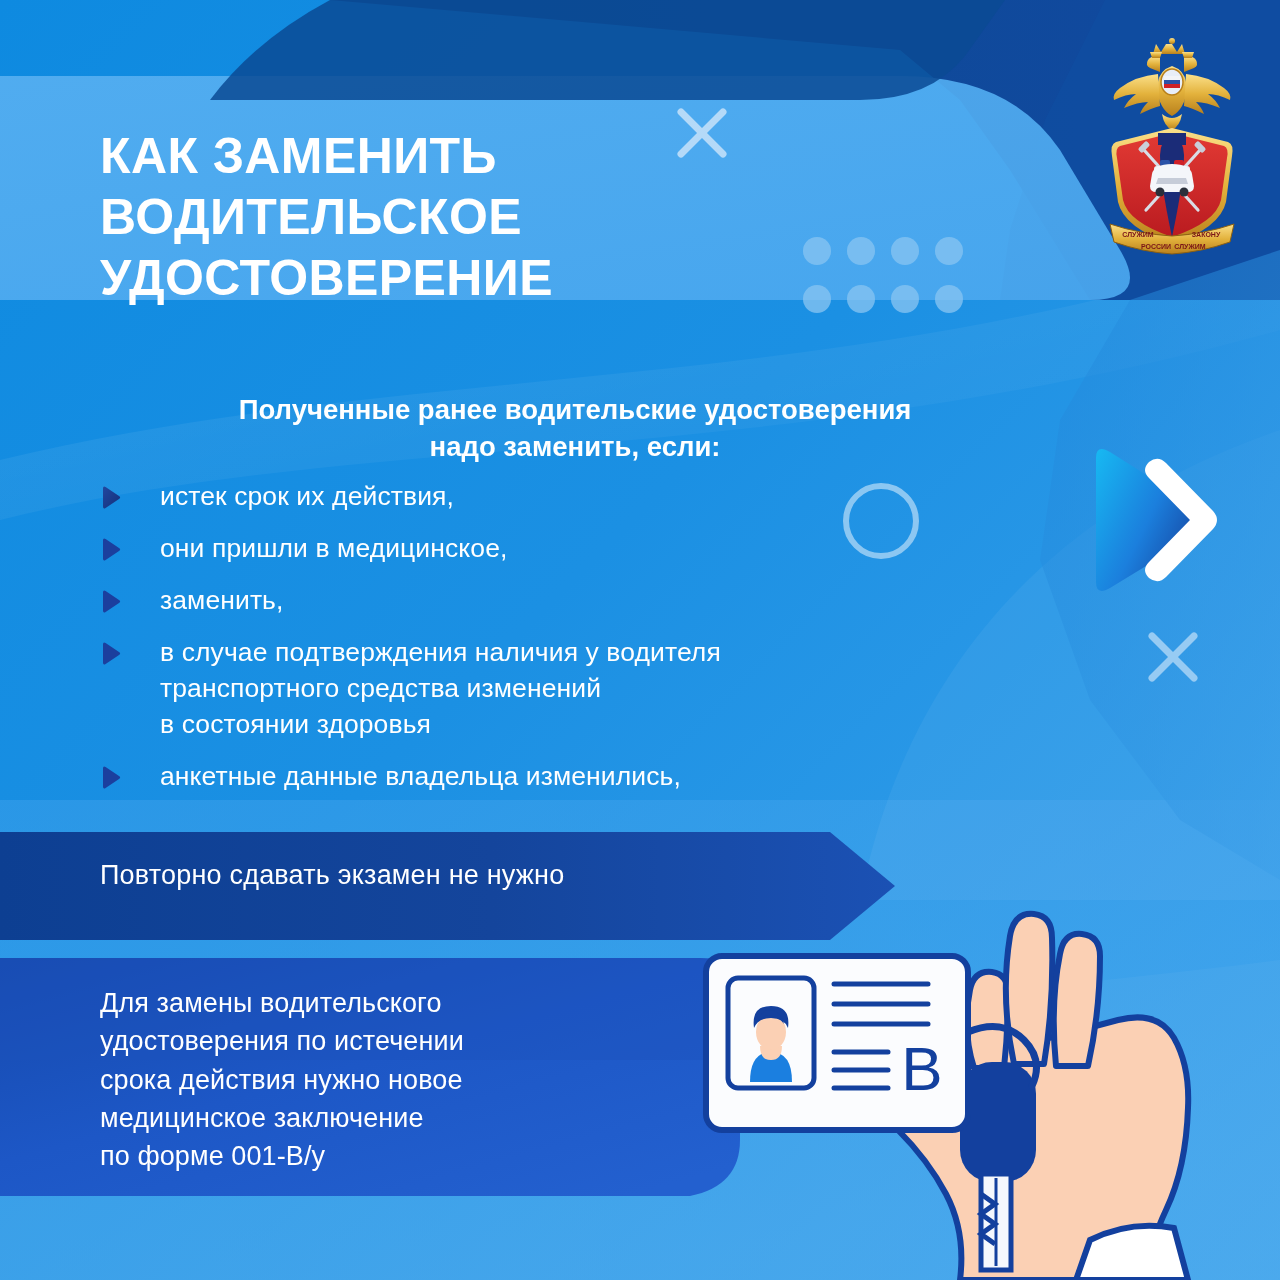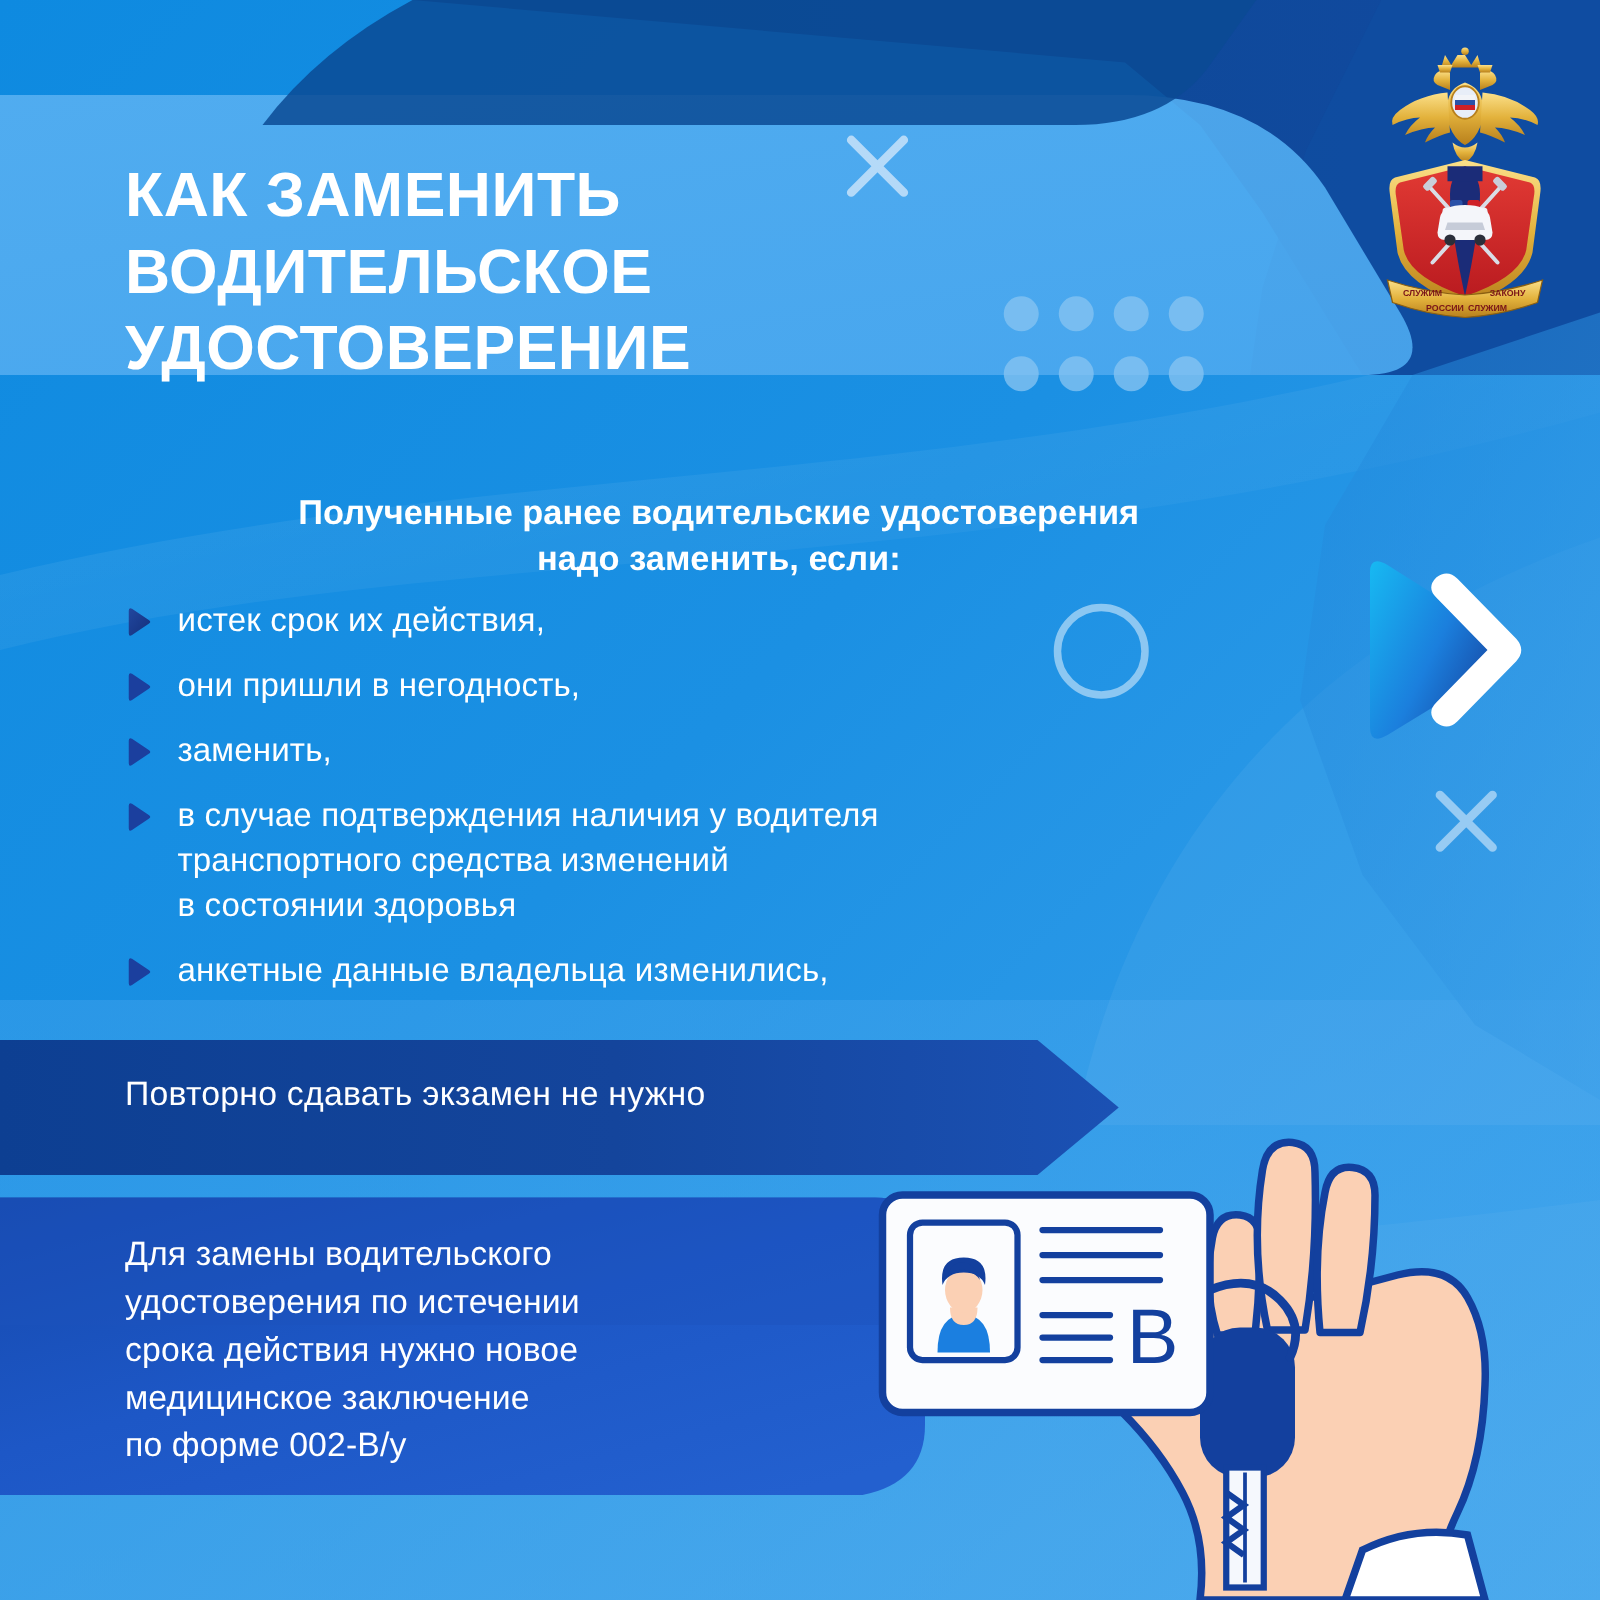--- a/index.html
+++ b/index.html
@@ -68,20 +68,21 @@
   .bullets {
     position: absolute;
     left: 100px;
     top: 478px;
     width: 960px;
   }
   .bullet-row {
     display: flex;
     align-items: flex-start;
     margin-bottom: 16px;
+    gap: 18px;
   }
   .bullet-marker {
     flex: 0 0 auto;
     width: 22px;
     height: 25px;
     margin-top: 7px;
     margin-right: 20px;
   }
   .bullet-text {
     color: #ffffff;
@@ -318,21 +319,21 @@
     <div class="bullet-row">
       <svg class="bullet-marker" viewBox="0 0 22 25">
         <path d="M3 3.5 Q3 0.5 5.6 2 L19 11 Q21.4 12.5 19 14 L5.6 23 Q3 24.5 3 21.5 Z" fill="url(#gMarker)"></path>
       </svg>
       <div class="bullet-text">истек срок их действия,</div>
     </div>
     <div class="bullet-row">
       <svg class="bullet-marker" viewBox="0 0 22 25">
         <path d="M3 3.5 Q3 0.5 5.6 2 L19 11 Q21.4 12.5 19 14 L5.6 23 Q3 24.5 3 21.5 Z" fill="#1b3f9e"></path>
       </svg>
-      <div class="bullet-text">они пришли в негодность,</div>
+      <div class="bullet-text">они пришли в медицинское,</div>
     </div>
     <div class="bullet-row">
       <svg class="bullet-marker" viewBox="0 0 22 25">
         <path d="M3 3.5 Q3 0.5 5.6 2 L19 11 Q21.4 12.5 19 14 L5.6 23 Q3 24.5 3 21.5 Z" fill="#1b3f9e"></path>
       </svg>
       <div class="bullet-text">заменить,</div>
     </div>
     <div class="bullet-row">
       <svg class="bullet-marker" viewBox="0 0 22 25">
         <path d="M3 3.5 Q3 0.5 5.6 2 L19 11 Q21.4 12.5 19 14 L5.6 23 Q3 24.5 3 21.5 Z" fill="#1b3f9e"></path>
@@ -348,21 +349,21 @@
       <div class="bullet-text">анкетные данные владельца изменились,</div>
     </div>
   </div>
 
   <div class="banner-text">Повторно сдавать экзамен не нужно</div>
 
   <div class="bottom-text">Для замены водительского
 удостоверения по истечении
 срока действия нужно новое
 медицинское заключение
-по форме 002-В/у</div>
+по форме 001-В/у</div>
 
   <svg class="illustration" viewBox="0 0 590 510">
     <defs>
       <clipPath id="clipIll">
           <rect x="0" y="0" width="590" height="510"></rect>
         </clipPath>
     </defs>
     <g clip-path="url(#clipIll)">
 
       <ellipse cx="307" cy="300" rx="34" ry="42" fill="none" stroke="#13409e" stroke-width="7" transform="rotate(-12 307 300)"></ellipse>

